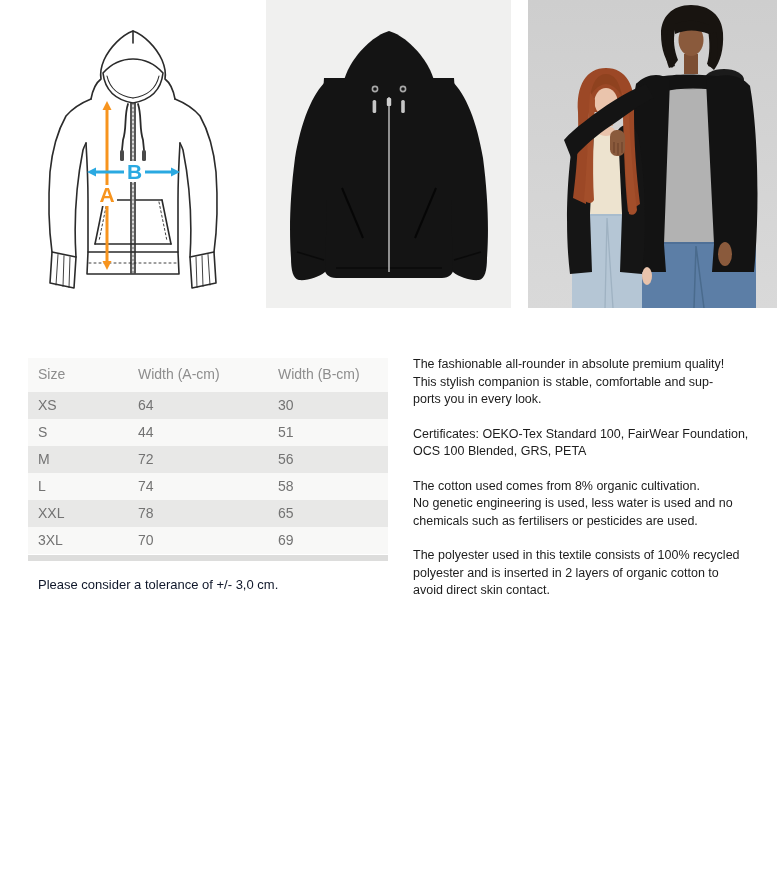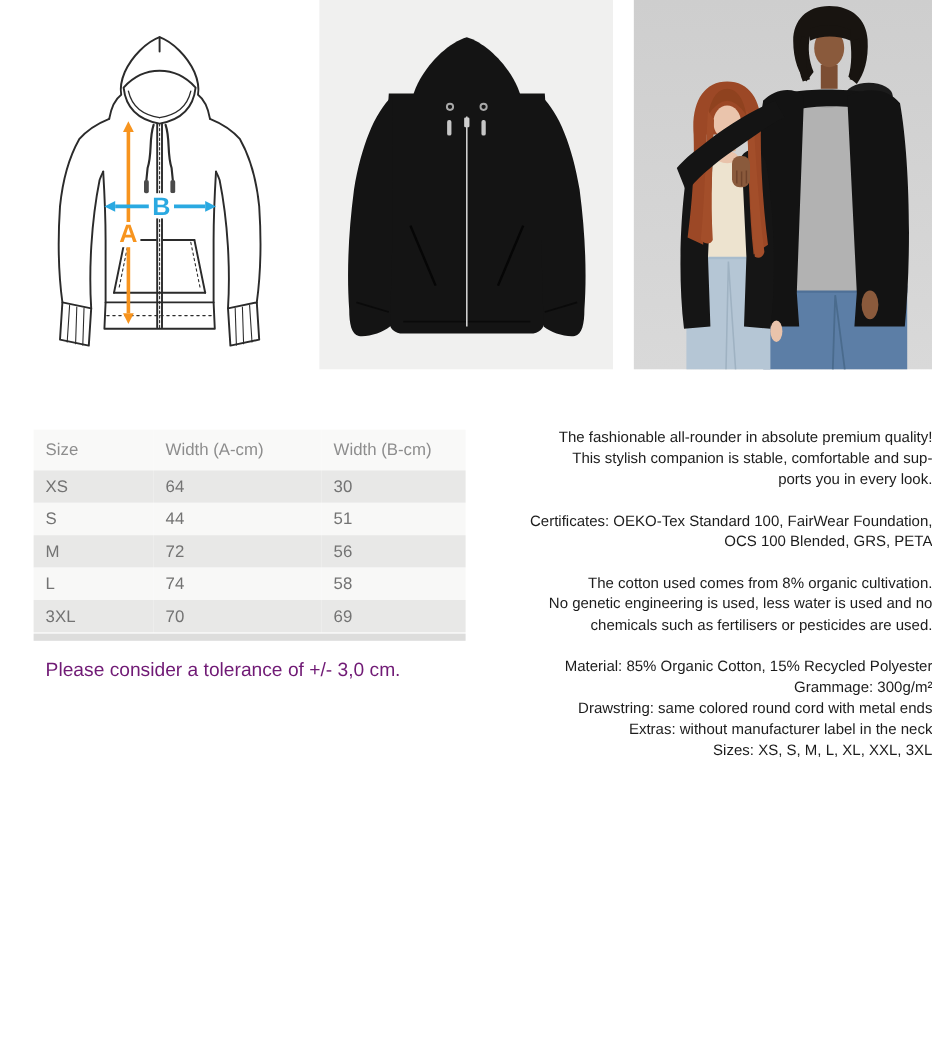--- a/index.html
+++ b/index.html
@@ -25,27 +25,27 @@
     color:#8d8d8d;font-weight:400;text-align:left;
     padding:8px 10px 10px 10px;background:#f9f9f8;
   }
   table.size-table td{
     color:#737373;padding:4px 10px 5px 10px;height:18px;
   }
   table.size-table tbody tr:nth-child(odd){background:#e8e8e7;}
   table.size-table tbody tr:nth-child(even){background:#f8f8f7;}
   .table-bottom-strip{width:360px;height:6px;background:#dddddc;margin-top:1px;}
   .tolerance{
-    margin:16px 0 0 10px;font-size:16px;color:#701a75;
+    margin:16px 0 0 10px;font-size:13px;color:#0f172a;
   }
 
   
   .description{
     position:absolute;top:356px;left:413px;width:364px;
-    font-size:12.5px;line-height:17.5px;color:#1c1c1c;text-align:right;
+    font-size:12.5px;line-height:17.5px;color:#1c1c1c;
   }
   .para{white-space:pre-line;margin:0 0 17px 0;}
 </style>
 </head>
 <body>
 
 <div class="top-row">
 
   <div class="diagram-panel">
     <svg width="266" height="308" viewBox="0 0 266 308">
@@ -228,37 +228,40 @@
         <td>M</td>
         <td>72</td>
         <td>56</td>
       </tr>
       <tr>
         <td>L</td>
         <td>74</td>
         <td>58</td>
       </tr>
       <tr>
+        <td>XXL</td>
+        <td>78</td>
+        <td>65</td>
+      </tr>
+      <tr>
         <td>3XL</td>
         <td>70</td>
         <td>69</td>
       </tr>
     </tbody>
   </table>
   <div class="table-bottom-strip"></div>
   <div class="tolerance">Please consider a tolerance of +/- 3,0 cm.</div>
 </div>
 
 <div class="description">
   <p class="para">The fashionable all-rounder in absolute premium quality!
 This stylish companion is stable, comfortable and sup-
 ports you in every look.</p>
   <p class="para">Certificates: OEKO-Tex Standard 100, FairWear Foundation,
 OCS 100 Blended, GRS, PETA</p>
   <p class="para">The cotton used comes from 8% organic cultivation.
 No genetic engineering is used, less water is used and no
 chemicals such as fertilisers or pesticides are used.</p>
-  <p class="para">Material: 85% Organic Cotton, 15% Recycled Polyester
-Grammage: 300g/m²
-Drawstring: same colored round cord with metal ends
-Extras: without manufacturer label in the neck
-Sizes: XS, S, M, L, XL, XXL, 3XL</p>
+  <p class="para">The polyester used in this textile consists of 100% recycled
+polyester and is inserted in 2 layers of organic cotton to
+avoid direct skin contact.</p>
 </div>
 
 </body></html>

